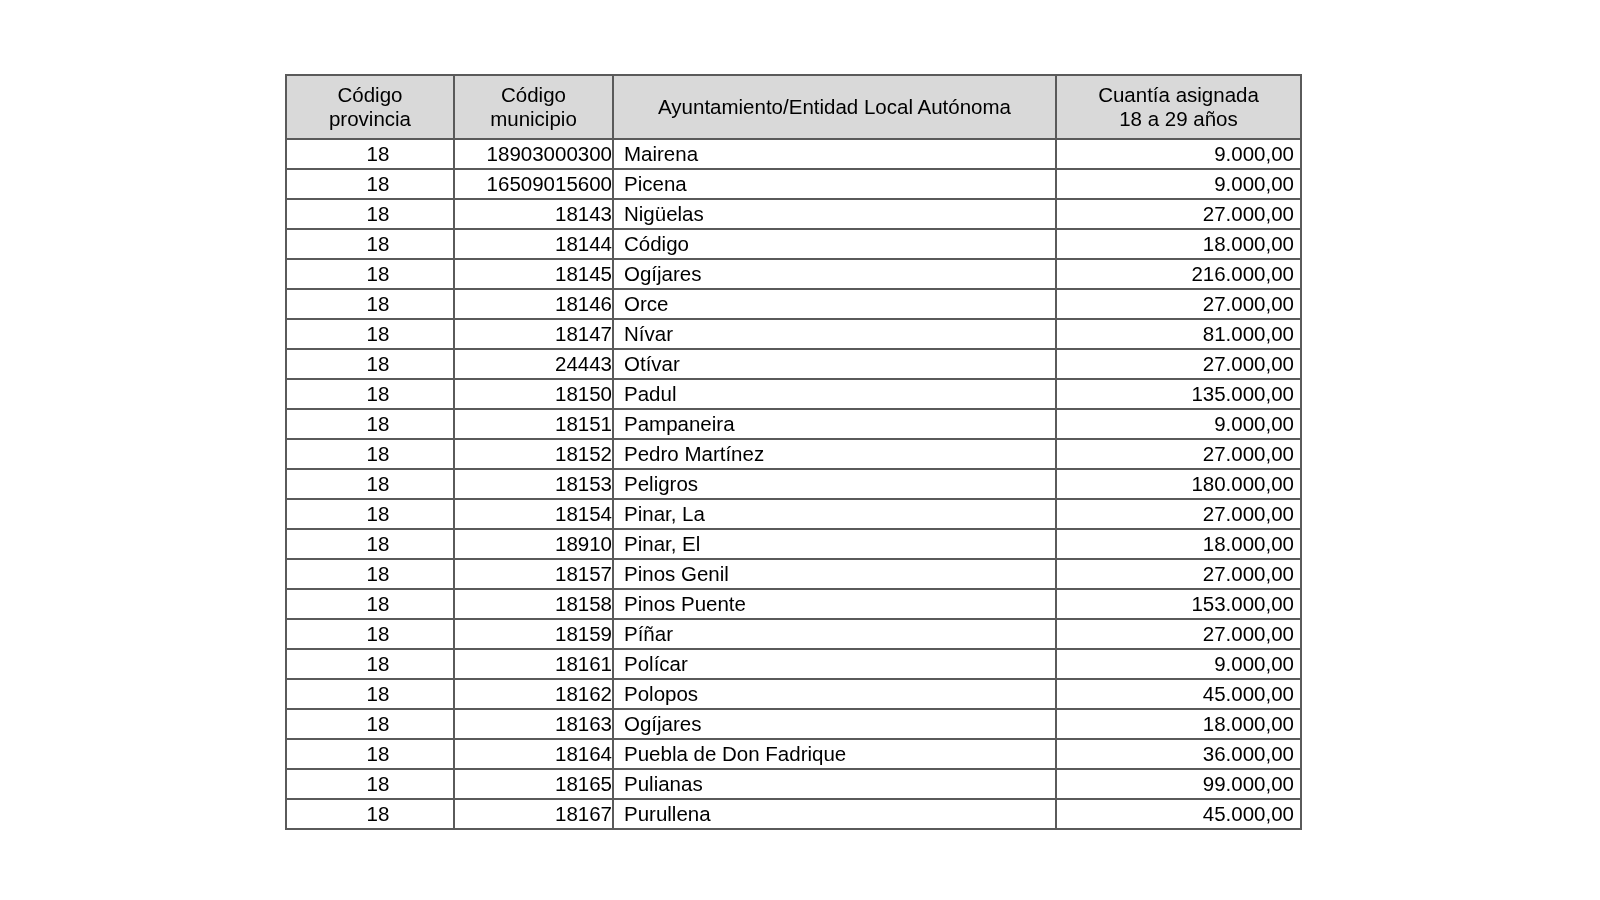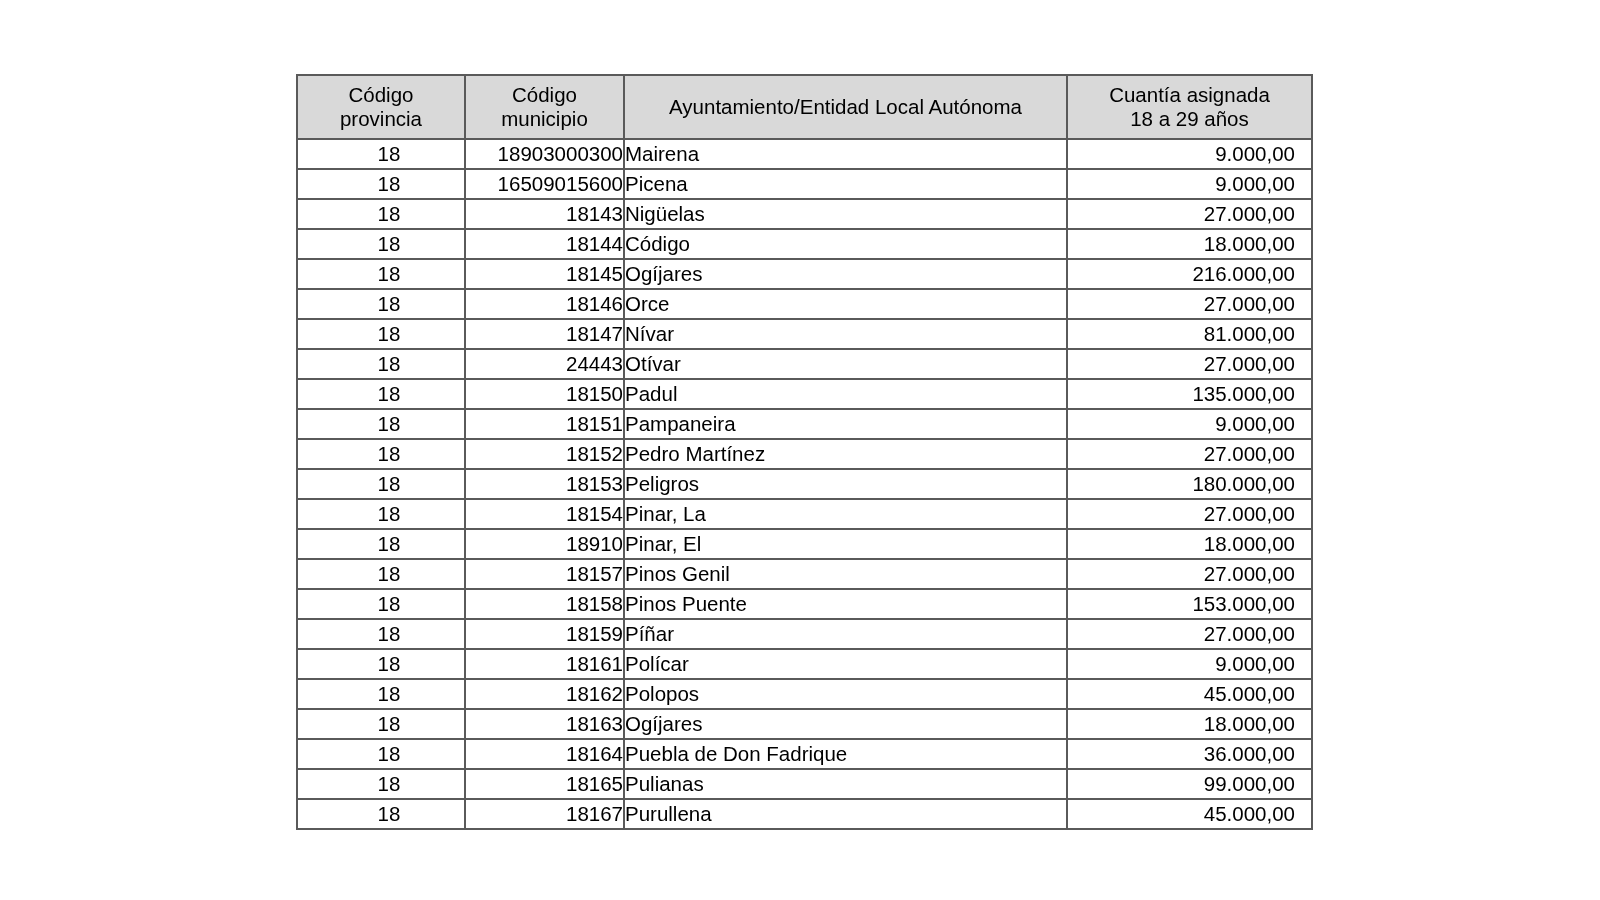--- a/index.html
+++ b/index.html
@@ -20,21 +20,21 @@
   #page {
     position: relative;
     width: 1600px;
     height: 900px;
     background: #ffffff;
   }
 
   
   #table-wrap {
     position: absolute;
-    left: 296px;
+    left: 285px;
     top: 74px;
     width: 1015px;
   }
 
   table.grant-table {
     border-collapse: collapse;
     table-layout: fixed;
     width: 1015px;
     background: #ffffff;
   }
@@ -65,22 +65,22 @@
     font-weight: normal;
   }
   thead th .hline { display: block; white-space: nowrap; }
 
   tbody td {
     height: 28px;
     vertical-align: middle;
   }
   tbody td.c-prov   { text-align: center; padding-left: 16px; }
   tbody td.c-muni   { text-align: right; }
-  tbody td.c-name   { text-align: left;  }
-  tbody td.c-amount { text-align: right; padding-right: 16px; }
+  tbody td.c-name   { text-align: left;  padding-left: 10px; }
+  tbody td.c-amount { text-align: right; padding-right: 6px; }
 </style>
 </head>
 <body>
 
 <div id="page">
   <div id="table-wrap">
     <table class="grant-table">
       <colgroup>
         <col class="col-prov">
         <col class="col-muni">

